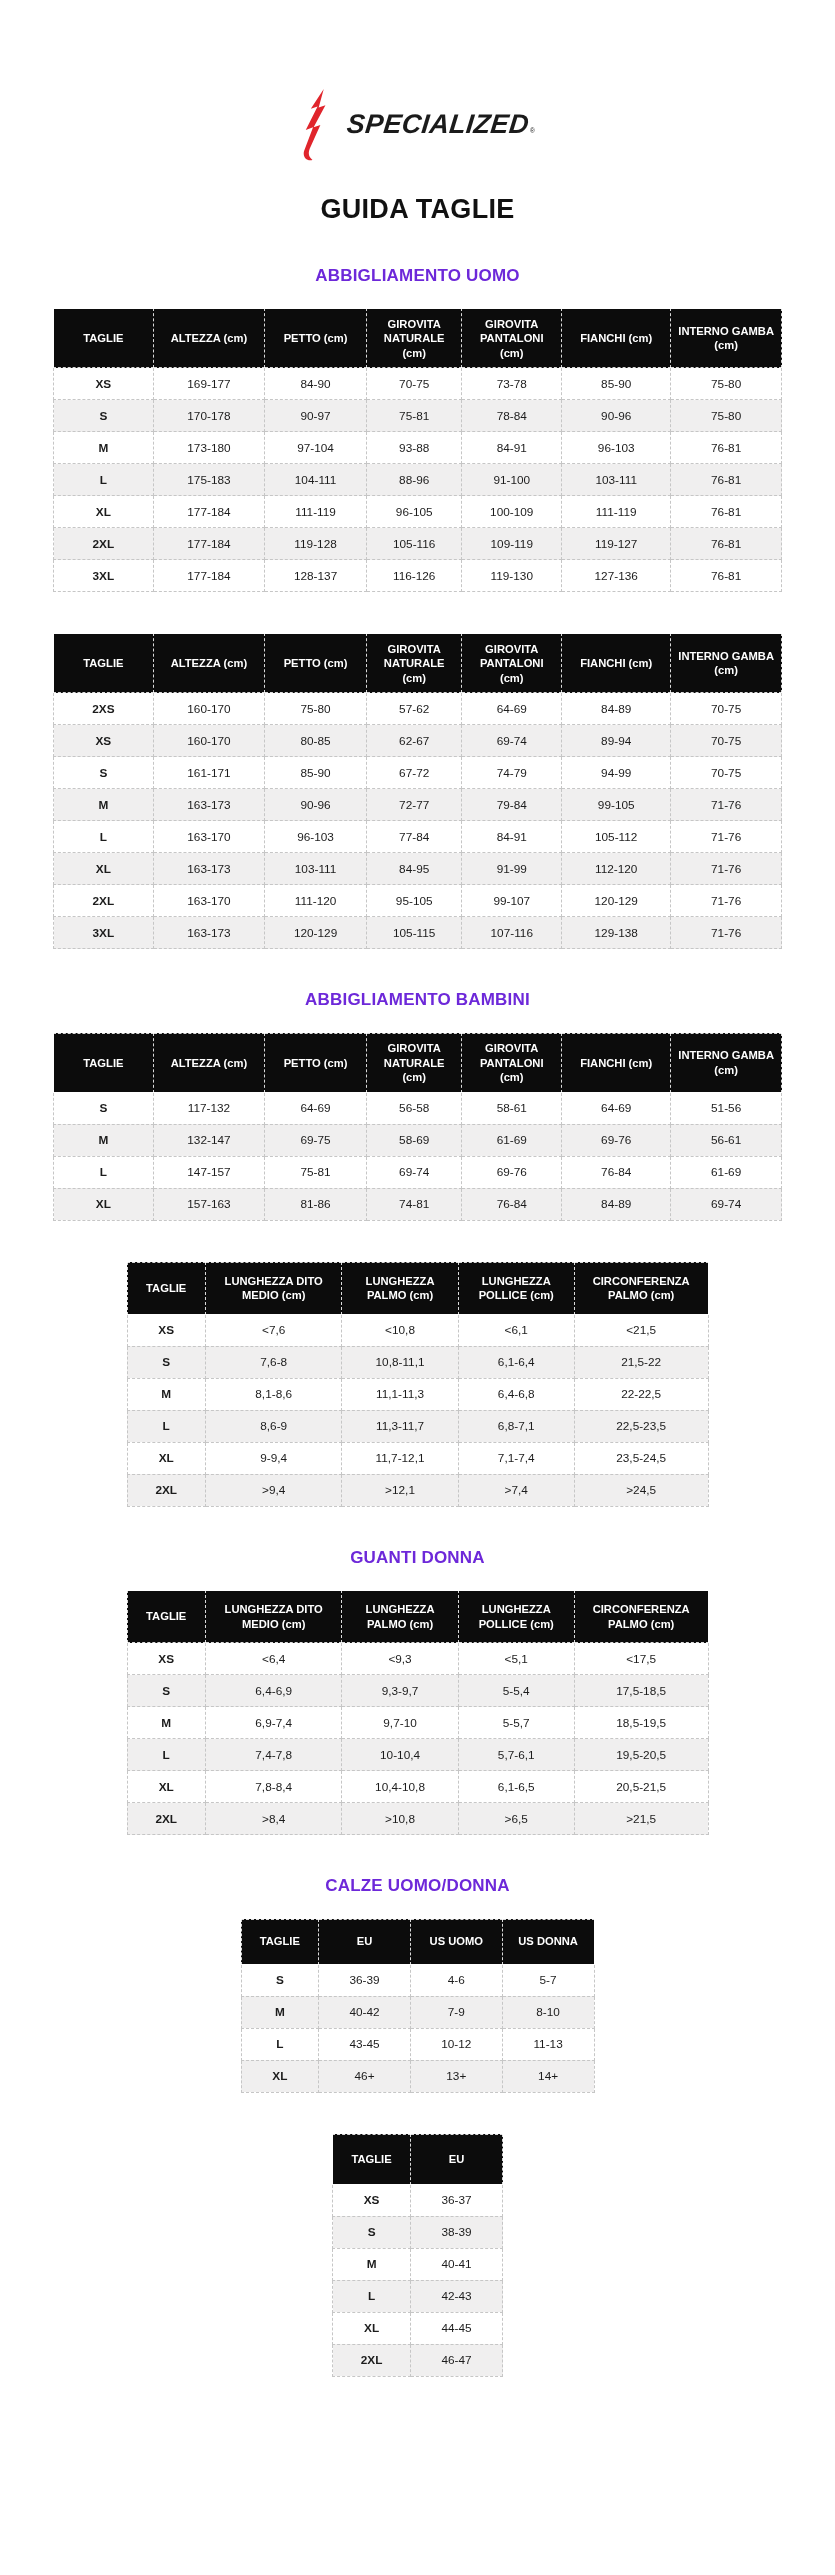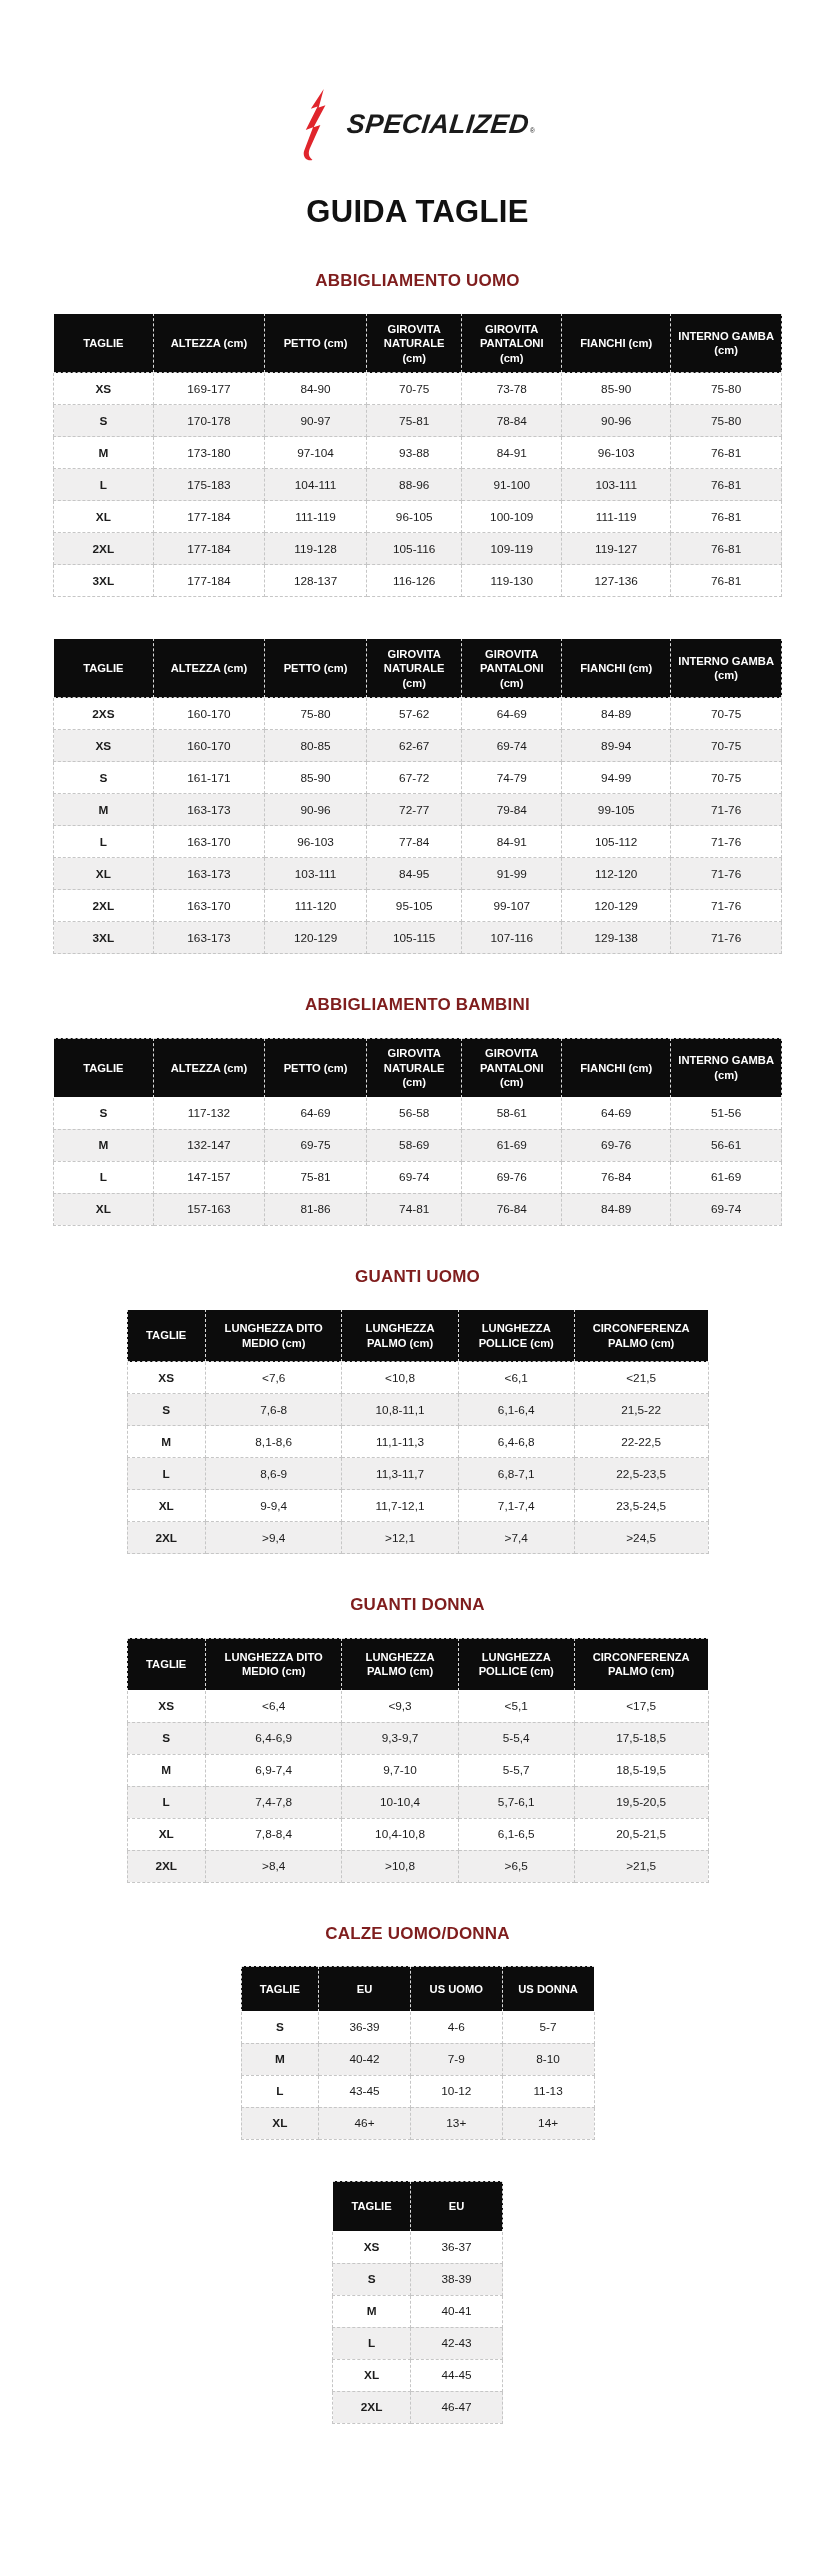--- a/index.html
+++ b/index.html
@@ -5,23 +5,23 @@
   html,body{margin:0;padding:0;background:#ffffff;}
   body{width:835px;font-family:"Liberation Sans",sans-serif;color:#161616;}
   .page{padding:87px 0 106px;}
   
   .logo-row{display:flex;align-items:center;justify-content:center;gap:13px;height:75px;}
   .s-mark{display:block;}
   .wordmark-wrap{display:flex;align-items:center;}
   .wordmark{font-size:27px;font-style:italic;font-weight:700;letter-spacing:0.3px;color:#1b1b1b;transform:skewX(-6deg);white-space:nowrap;}
   .reg{font-size:6.5px;color:#1b1b1b;align-self:flex-end;margin:0 0 5.9px 1.2px;}
   
-  h1{ text-align:center;font-size:31px;font-weight:800;letter-spacing:0.3px;margin:32px 0 0;color:#111;}
+  h1{ text-align:center;font-size:27px;font-weight:800;letter-spacing:0.3px;margin:32px 0 0;color:#111;}
   section{margin-top:41px;}
-  section h2{text-align:center;font-size:17px;font-weight:800;letter-spacing:0.2px;margin:0 0 22.4px;color:#7f1d1d;}
+  section h2{text-align:center;font-size:17px;font-weight:800;letter-spacing:0.2px;margin:0 0 22.4px;color:#6d28d9;}
   
   table{margin:0 auto;border-collapse:collapse;table-layout:fixed;border:0.6px dashed #c4c4c4;}
   th{background:#0c0c0c;color:#ffffff;font-size:11.2px;font-weight:700;line-height:1.3;
      border:0.6px dashed rgba(255,255,255,.85);padding:2.4px 4.7px;box-sizing:border-box;text-align:center;}
   td{border:0.6px dashed #c6c6c6;text-align:center;font-size:11.8px;color:#1c1c1c;
      height:32px;padding:0 3.5px;box-sizing:border-box;}
   td.size{font-weight:700;}
   tbody tr:nth-child(even){background:#f0efef;}
   tbody tr:nth-child(odd){background:#ffffff;}
   .cols7 th{height:59px;}
@@ -297,21 +297,20 @@
               <td>74-81</td>
               <td>76-84</td>
               <td>84-89</td>
               <td>69-74</td>
             </tr>
           </tbody>
     </table>
   </section>
 
   <section>
-    <h2>GUANTI UOMO</h2>
     <table class="cols5" style="width: 582px;">
       <colgroup>
             <col style="width: 13.5%;">
             <col style="width: 23.5%;">
             <col style="width: 20%;">
             <col style="width: 20%;">
             <col style="width: 23%;">
           </colgroup>
       <thead>
         <tr>

